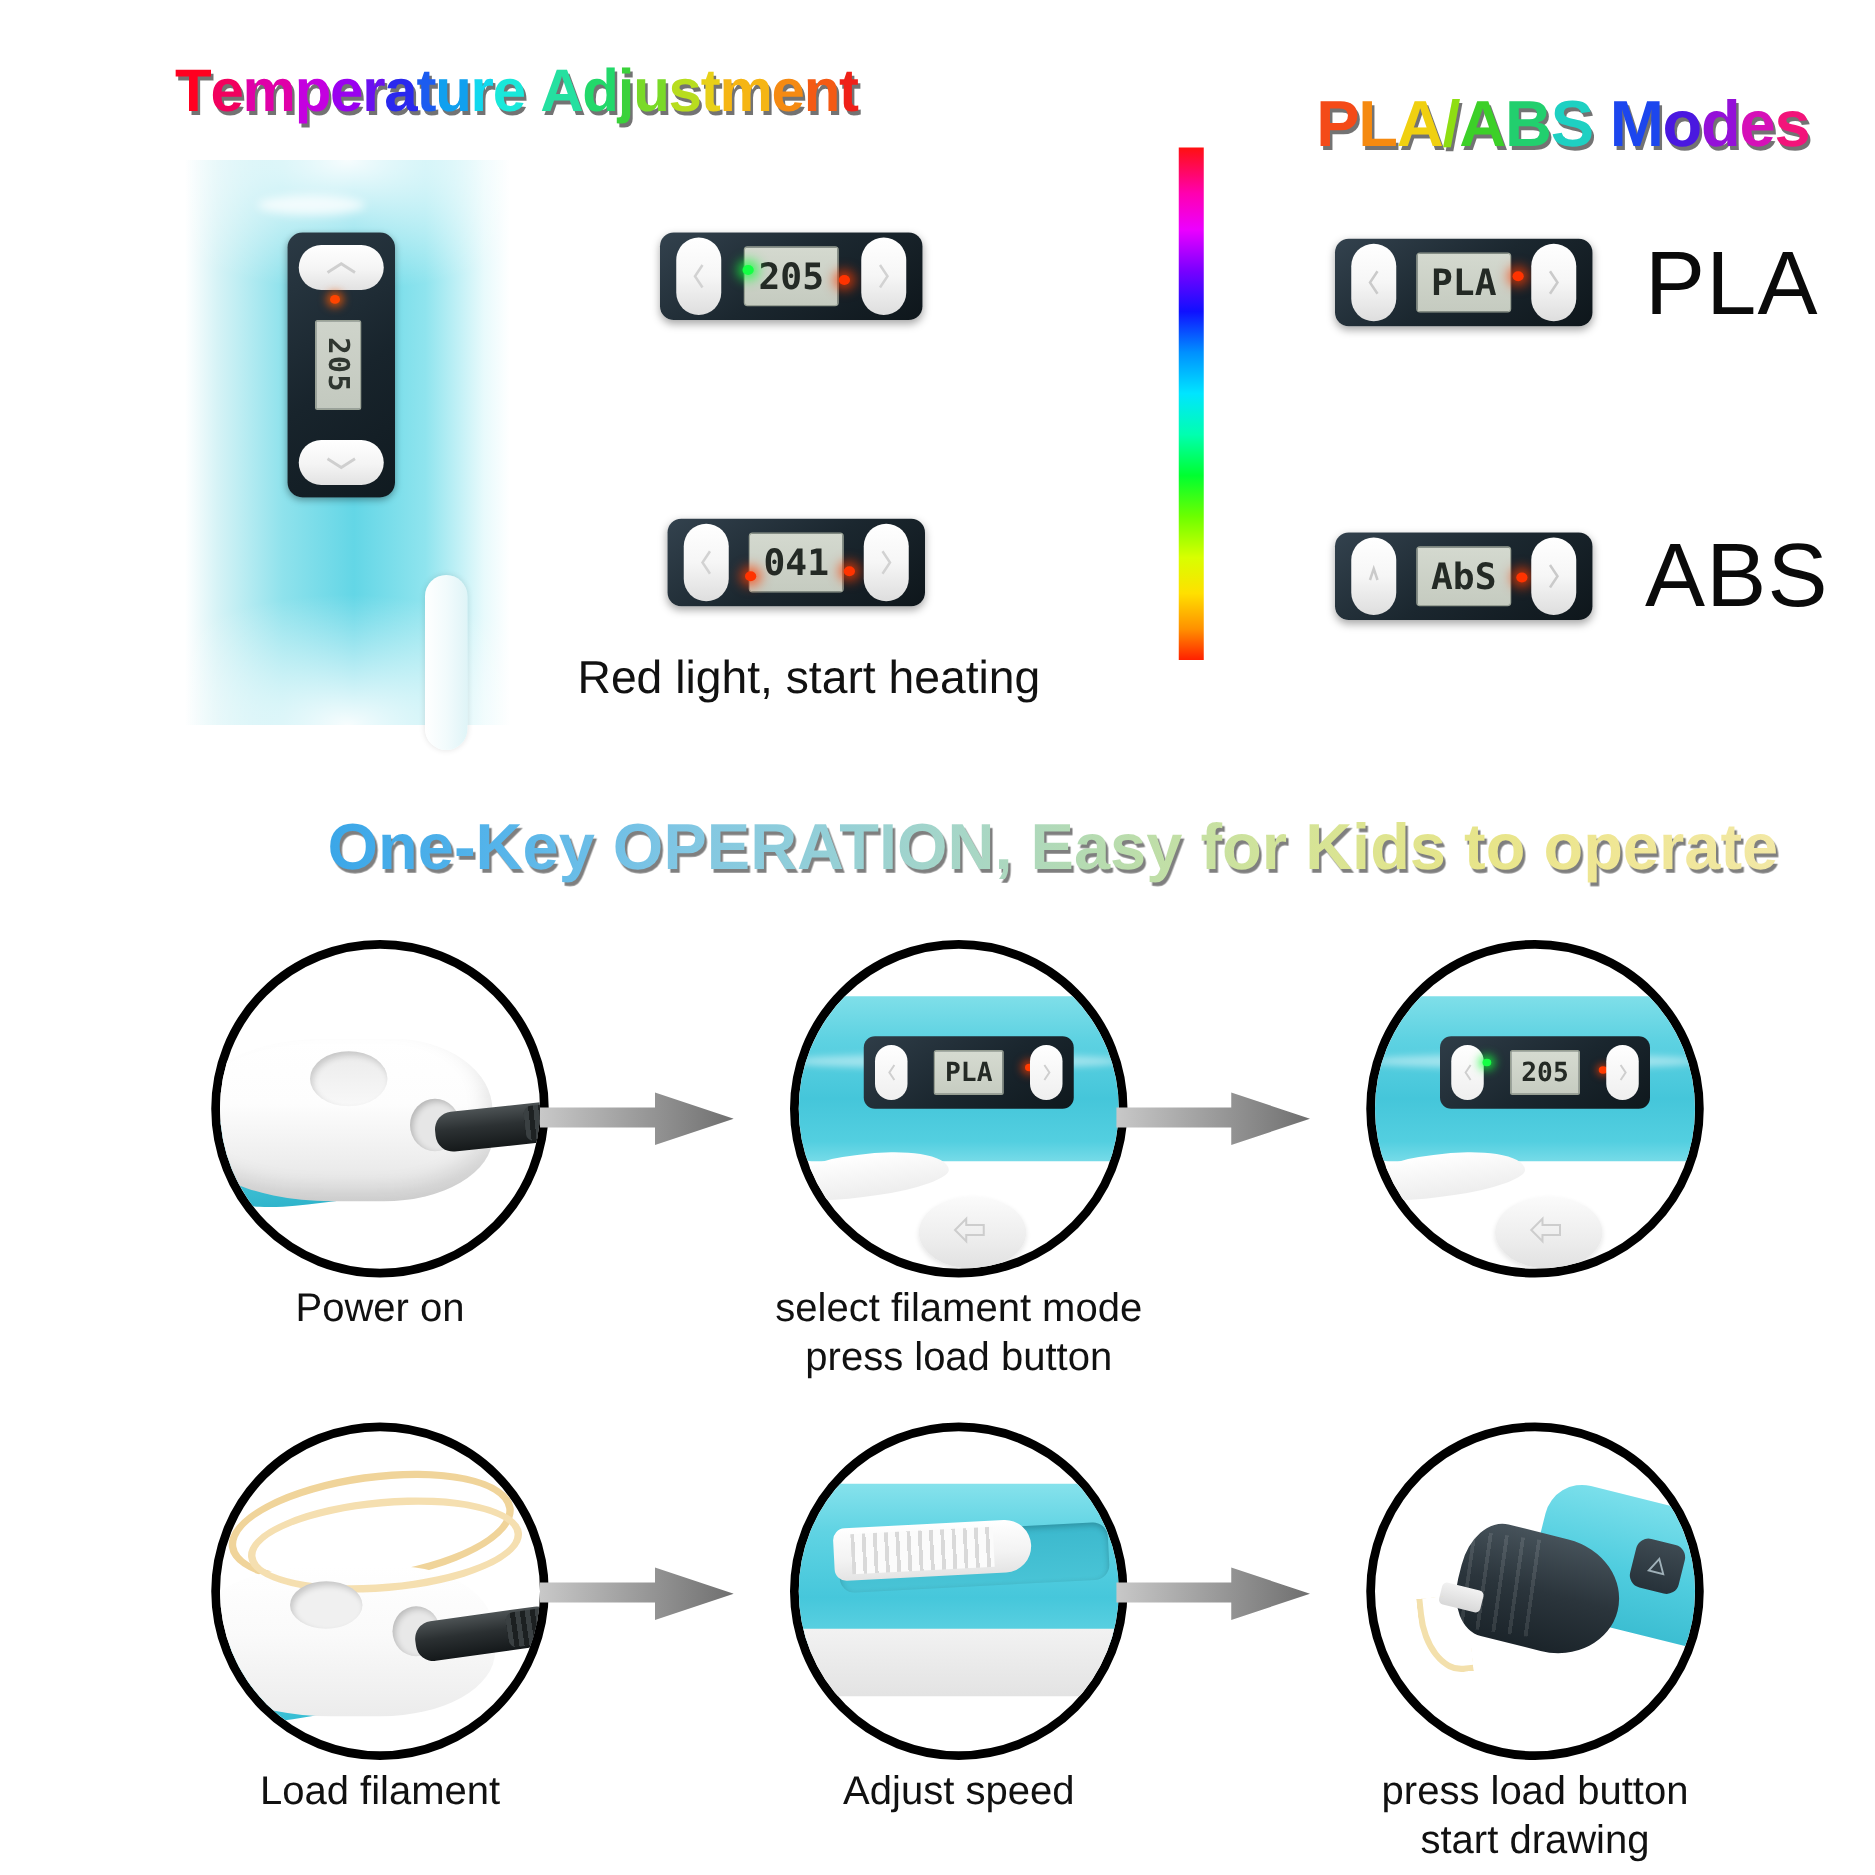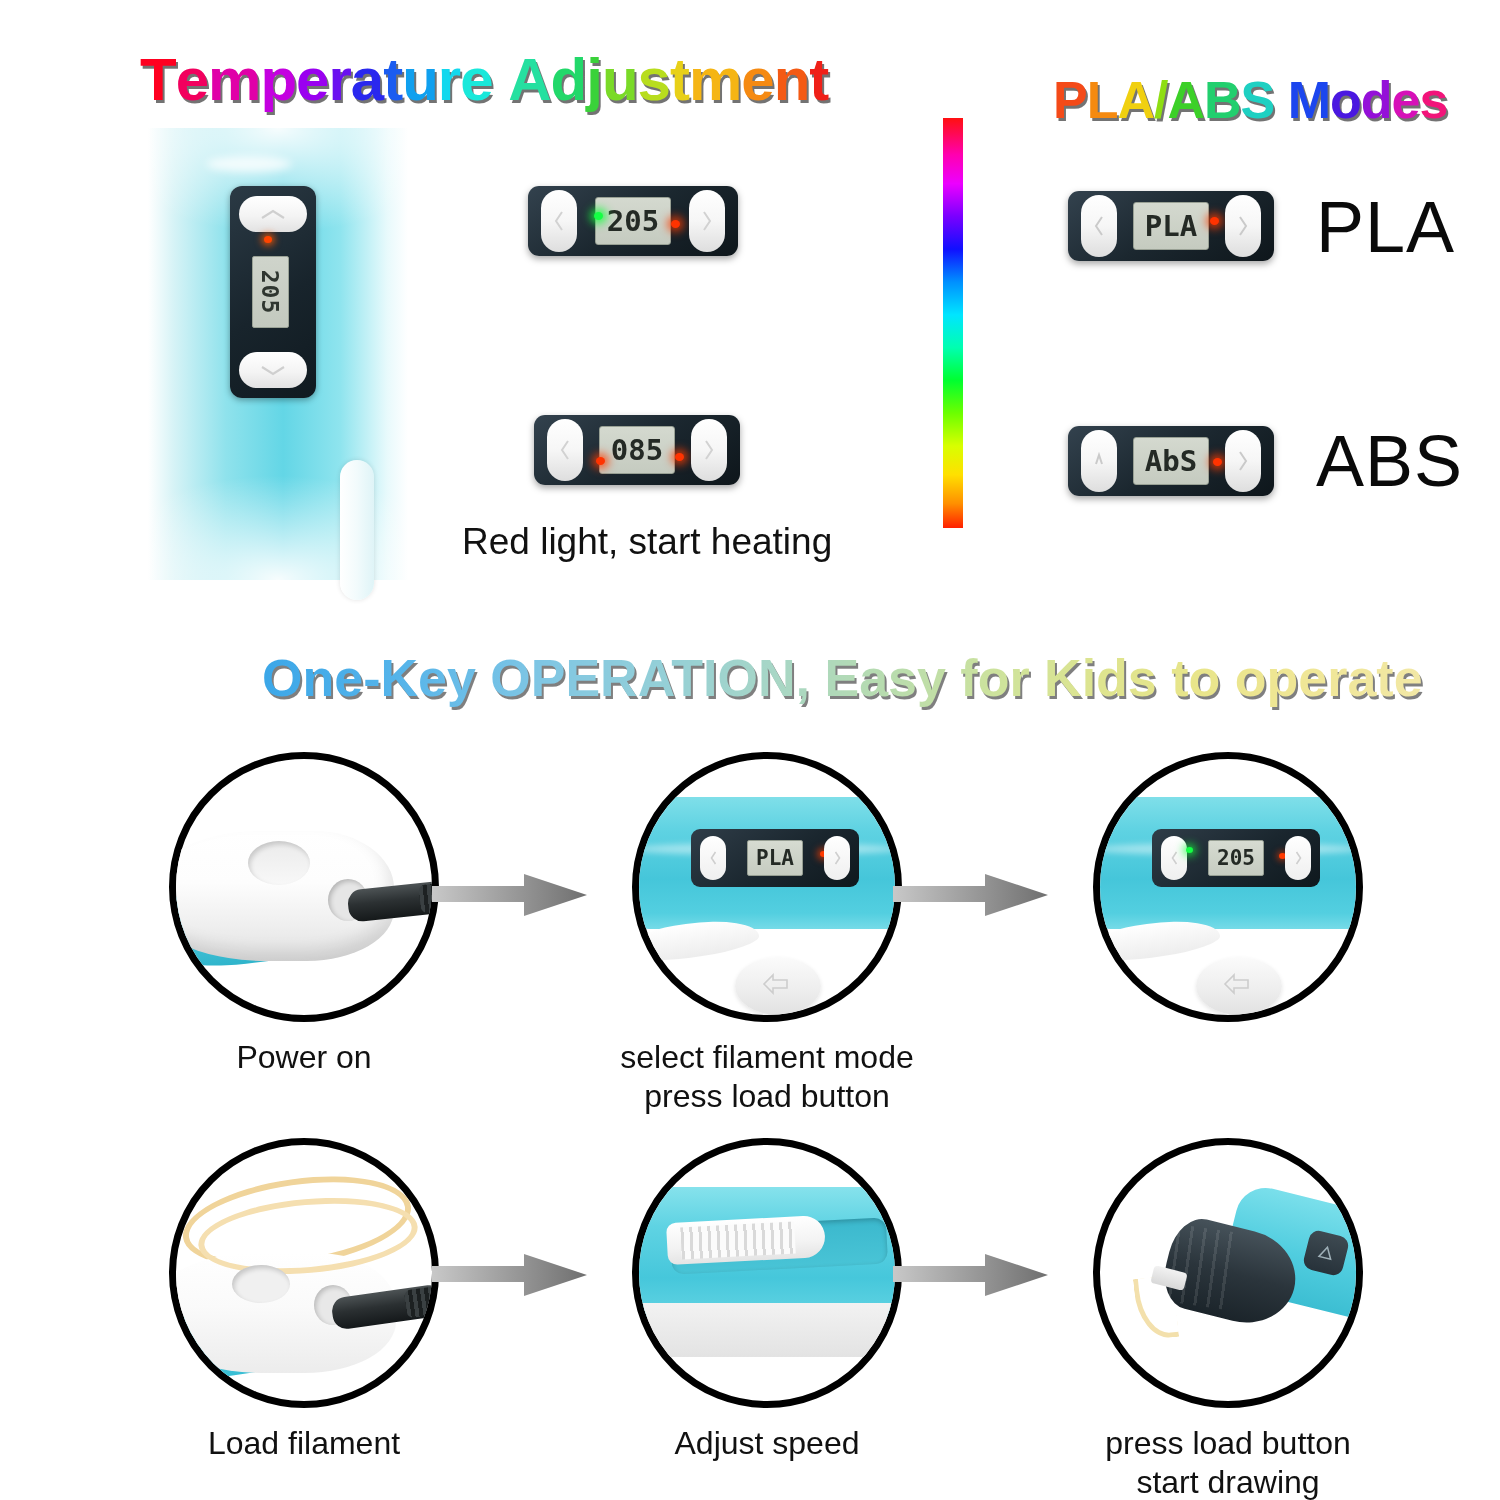--- a/index.html
+++ b/index.html
@@ -16,21 +16,21 @@
     position: absolute;
     font-weight: bold;
     white-space: nowrap;
     line-height: 1;
     letter-spacing: -1px;
   }
   .rainbow-title span {
     display: inline-block;
     text-shadow: 2px 3px 0 rgba(0,0,0,0.55);
   }
-  #title-temp { left: 140px; top: 50px; font-size: 60px; }
+  #title-temp { left: 140px; top: 50px; font-size: 48px; }
   #title-modes { left: 1053px; top: 48px; font-size: 52px; margin-top: 26px; }
   #title-onekey {
     left: 218px; top: 648px; font-size: 52px;
     font-weight: bold; white-space: nowrap;
     background: linear-gradient(100deg,#3aa6e8 0%,#55b4ea 12%,#7fc6e4 24%,#93cfd8 34%,
        #a7d6c6 44%,#b8dcae 54%,#cfe39b 64%,#dee48f 72%,#e8e58a 80%,#efe694 88%,#f2e8a6 100%);
     -webkit-background-clip: text; background-clip: text;
     color: transparent; -webkit-text-fill-color: transparent;
     filter: drop-shadow(2px 3px 0 rgba(0,0,0,0.5));
     position: absolute;
@@ -157,21 +157,21 @@
 
   
   .step { position: absolute; width: 300px; }
   .circle {
     position: relative; width: 270px; height: 270px;
     border-radius: 50%; border: 7px solid #000;
     overflow: hidden; background: #fff;
     margin: 0 auto;
   }
   .step-cap {
-    margin-top: 16px; text-align: center;
+    margin-top: 5px; text-align: center;
     font-size: 32px; color: #111; line-height: 1.22;
     white-space: pre-line;
   }
 
   #step-1 { left: 154px; top: 752px; }
   #step-2 { left: 617px; top: 752px; }
   #step-3 { left: 1078px; top: 752px; }
   #step-4 { left: 154px; top: 1138px; }
   #step-5 { left: 617px; top: 1138px; }
   #step-6 { left: 1078px; top: 1138px; }
@@ -426,21 +426,21 @@
     </div>
   </div>
 
   <div class="panel" id="panel-074">
     <div class="key left">
       <svg width="12" height="22" viewBox="0 0 12 22">
         <path d="M9 2 L3 11 L9 20" fill="none" stroke="#d2d2d2" stroke-width="2"></path>
       </svg>
     </div>
     <div class="led red" style="left:62px; top:42px;"></div>
-    <div class="lcd">085</div>
+    <div class="lcd">041</div>
     <div class="led red" style="right:56px; top:38px;"></div>
     <div class="key right">
       <svg width="12" height="22" viewBox="0 0 12 22">
         <path d="M3 2 L9 11 L3 20" fill="none" stroke="#d2d2d2" stroke-width="2"></path>
       </svg>
     </div>
   </div>
   <div class="caption" id="cap-red">Red light, start heating</div>
 
   <div class="panel" id="panel-pla">

